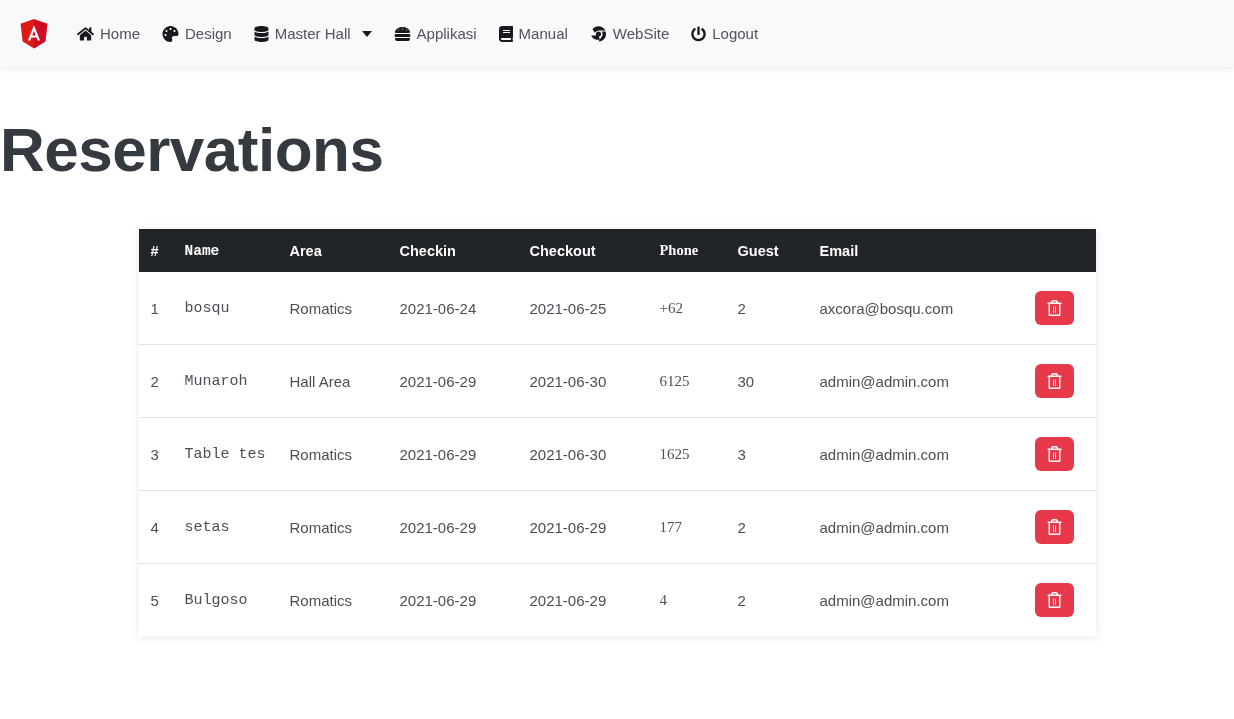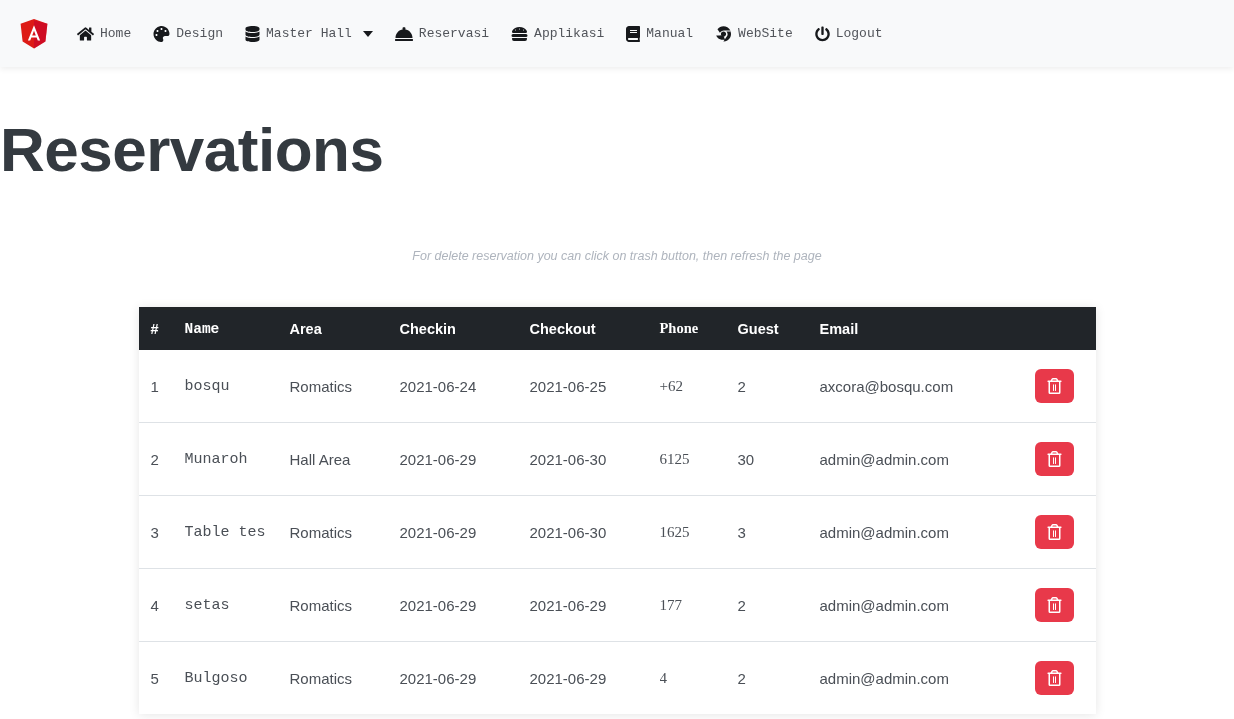--- a/index.html
+++ b/index.html
@@ -30,26 +30,25 @@
     text-decoration: none;
   }
   .ng-logo { width: 28px; height: 30px; display: block; }
 
   .nav-items { display: flex; align-items: center; }
   .nav-link {
     display: flex; align-items: center;
     gap: 6px;
     padding: 0 11px;
     height: 40px;
-    font-size: 13px;
+    font-size: 15px;
     color: #51545a;
     text-decoration: none;
     white-space: nowrap;
     cursor: pointer;
-    font-family: Liberation Mono, monospace;
   }
   .nav-ico { display: inline-flex; align-items: center; justify-content: center; color: #17191c; }
   .nav-ico svg { display: block; }
   .caret {
     width: 0; height: 0;
     border-left: 5px solid transparent;
     border-right: 5px solid transparent;
     border-top: 6px solid #17191c;
     margin-left: 5px;
   }
@@ -178,28 +177,20 @@
     <a class="nav-link" href="#">
       <span class="nav-ico">
         <svg width="15" height="16" viewBox="0 0 448 512" fill="currentColor" aria-hidden="true">
           <path d="M448 73.143v45.714C448 159.143 347.667 192 224 192S0 159.143 0 118.857V73.143C0 32.857 100.333 0 224 0s224 32.857 224 73.143zM448 176v102.857C448 319.143 347.667 352 224 352S0 319.143 0 278.857V176c48.125 33.143 136.208 48.572 224 48.572S399.874 209.143 448 176zm0 160v102.857C448 479.143 347.667 512 224 512S0 479.143 0 438.857V336c48.125 33.143 136.208 48.572 224 48.572S399.874 369.143 448 336z"></path>
         </svg>
       </span>
       <span>Master Hall</span>
       <span class="caret"></span>
     </a>
 
-    <a class="nav-link" href="#">
-      <span class="nav-ico">
-        <svg width="18" height="16" viewBox="0 0 576 512" fill="currentColor" aria-hidden="true">
-          <path d="M560 416H16c-8.8 0-16 7.2-16 16v32c0 8.8 7.2 16 16 16h544c8.8 0 16-7.2 16-16v-32c0-8.8-7.2-16-16-16zM16 384h544c0-141.2-104-257.7-239.4-278.2 9.2-6.4 15.4-16.8 15.4-28.9 0-19.4-15.7-35.1-35.1-35.1h-25.8C255.7 41.8 240 57.5 240 76.9c0 12.1 6.2 22.5 15.4 28.9C120 126.3 16 242.8 16 384z"></path>
-        </svg>
-      </span>
-      <span>Reservasi</span>
-    </a>
 
     <a class="nav-link" href="#">
       <span class="nav-ico">
         <svg width="17" height="16" viewBox="0 0 512 512" fill="currentColor" aria-hidden="true">
           <path d="M464 256H48a48 48 0 0 0 0 96h416a48 48 0 0 0 0-96zm16 128H32a16 16 0 0 0-16 16v16a64 64 0 0 0 64 64h352a64 64 0 0 0 64-64v-16a16 16 0 0 0-16-16zM58.64 224h394.72c34.57 0 54.62-43.9 34.82-75.88C448 83.2 359.55 32.1 256 32c-103.54.1-192 51.2-232.18 116.12C4 180.1 24.07 224 58.64 224zM384 112a16 16 0 1 1-16 16 16 16 0 0 1 16-16zM256 80a16 16 0 1 1-16 16 16 16 0 0 1 16-16zm-128 32a16 16 0 1 1-16 16 16 16 0 0 1 16-16z"></path>
         </svg>
       </span>
       <span>Applikasi</span>
     </a>
 
@@ -229,21 +220,20 @@
       </span>
       <span>Logout</span>
     </a>
 
   </div>
 </nav>
 
 <main class="page">
 
   <h1 class="page-title">Reservations</h1>
-  <p class="hint">For delete reservation you can click on trash button, then refresh the page</p>
 
   <div class="table-wrap">
     <table class="res-table">
       <thead>
         <tr>
           <th class="c-idx">#</th>
           <th class="c-name">Name</th>
           <th class="c-area">Area</th>
           <th class="c-in">Checkin</th>
           <th class="c-out">Checkout</th>

